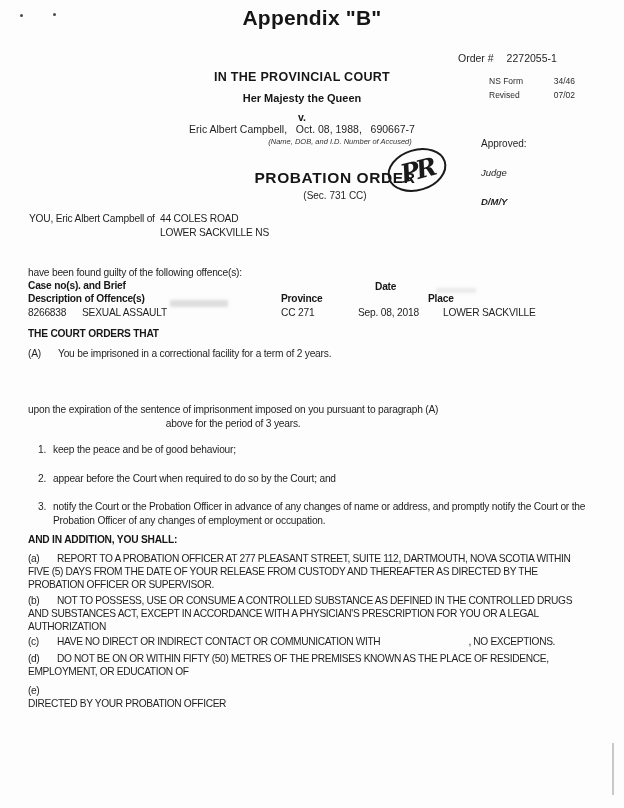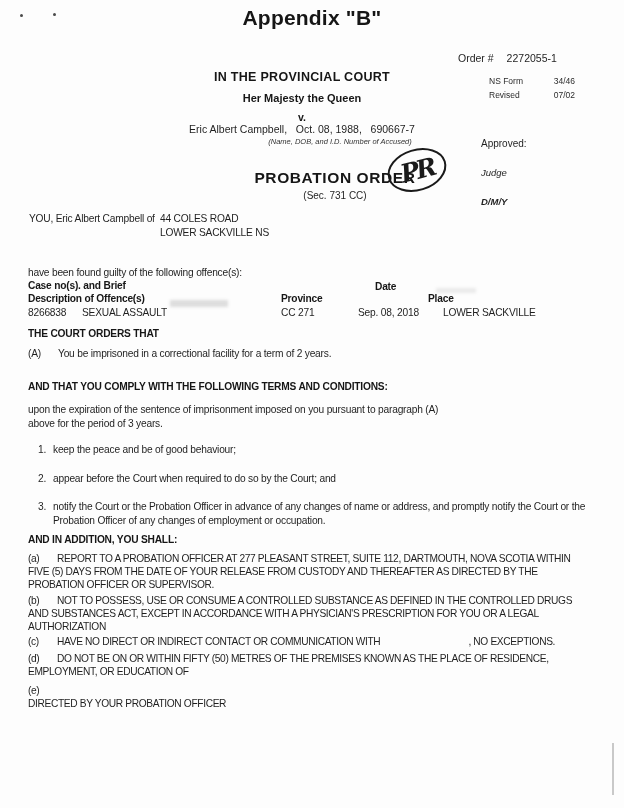--- a/index.html
+++ b/index.html
@@ -101,23 +101,22 @@
     <div class="abs fs-body" style="left:82px;top:306px;">SEXUAL ASSAULT</div>
     <div class="abs fs-body" style="left:281px;top:306px;">CC 271</div>
     <div class="abs fs-body" style="left:358px;top:306px;">Sep. 08, 2018</div>
     <div class="abs fs-body" style="left:428px;top:306px;margin-left:15px;">LOWER SACKVILLE</div>
   </div>
 
   <div class="abs b fs-body" style="left:28px;top:327px;">THE COURT ORDERS THAT</div>
   <div class="abs fs-body" style="left:28px;top:347px;">(A)</div>
   <div class="abs fs-body" style="left:58px;top:347px;">You be imprisoned in a correctional facility for a term of 2 years.</div>
 
-  <div class="abs b fs-body" style="left:28px;top:380px;">AND THAT YOU COMPLY WITH THE FOLLOWING TERMS AND CONDITIONS:</div>
 
-  <div class="abs fs-body" style="left:28px;top:403px;">
+  <div class="abs fs-body" style="left:28px;top:403px;text-align:center;">
     <div>upon the expiration of the sentence of imprisonment imposed on you pursuant to paragraph (A)</div>
     <div>above for the period of 3 years.</div>
   </div>
 
   <div class="abs fs-body itemline" style="left:38px;top:443px;">
     <span class="num-label">1.</span>
     <span>keep the peace and be of good behaviour;</span>
   </div>
   <div class="abs fs-body itemline" style="left:38px;top:472px;">
     <span class="num-label">2.</span>

